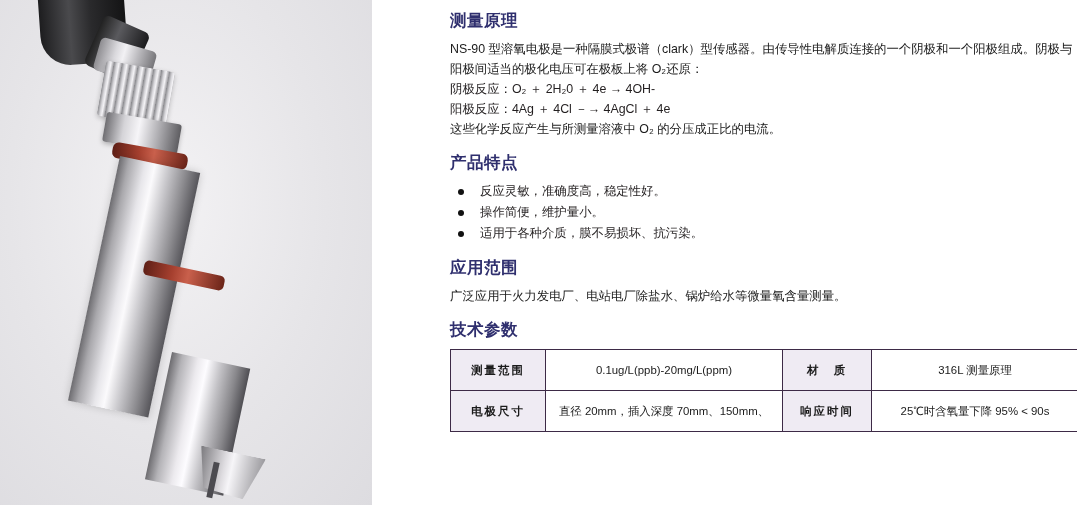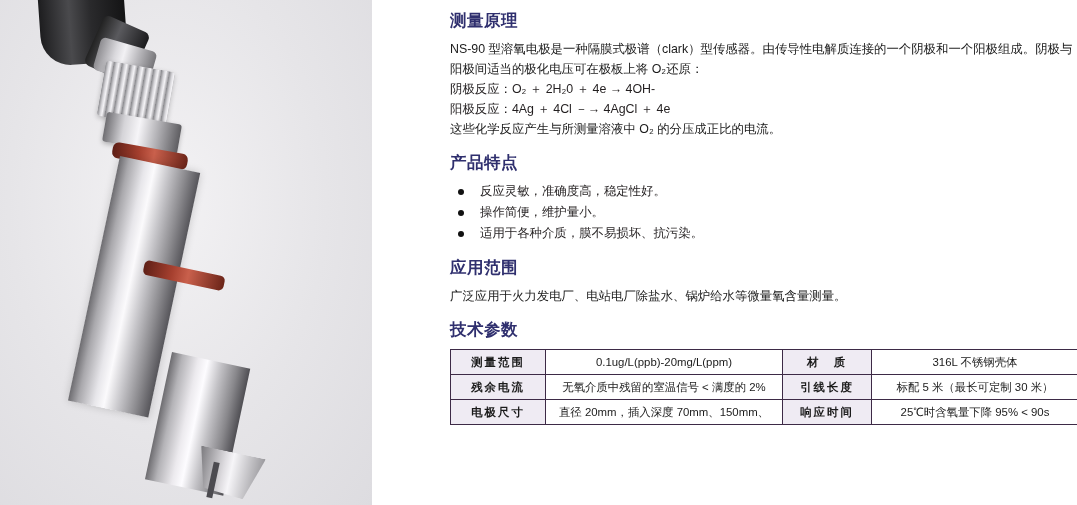--- a/index.html
+++ b/index.html
@@ -210,21 +210,21 @@
   table.specs {
     border-collapse: collapse;
     margin-top: 8px;
     table-layout: fixed;
     width: 100%;
   }
   table.specs td {
     border: 1px solid #3d2a46;
     font-size: 11.4px;
     height: 22px;
-    padding: 1px 4px;
+    padding: 9px 4px;
     text-align: center;
     vertical-align: middle;
     color: #1b1b1b;
   }
   td.label {
     background: #efebf3;
     font-weight: bold;
     letter-spacing: 2px;
     width: 86px;
   }
@@ -280,27 +280,21 @@
     </div>
 
     <div class="section">
       <h2 class="section-title">技术参数</h2>
       <table class="specs">
         <tbody>
           <tr>
             <td class="label">测量范围</td>
             <td class="val-a">0.1ug/L(ppb)-20mg/L(ppm)</td>
             <td class="label-b">材　质</td>
-            <td class="val-b">316L 不锈钢壳体</td>
-          </tr>
-          <tr>
-            <td class="label">残余电流</td>
-            <td class="val-a tiny">无氧介质中残留的室温信号 &lt; 满度的 2%</td>
-            <td class="label-b">引线长度</td>
-            <td class="val-b">标配 5 米（最长可定制 30 米）</td>
+            <td class="val-b">316L 测量原理</td>
           </tr>
           <tr>
             <td class="label">电极尺寸</td>
             <td class="val-a">直径 20mm，插入深度 70mm、150mm、</td>
             <td class="label-b">响应时间</td>
             <td class="val-b">25℃时含氧量下降 95% &lt; 90s</td>
           </tr>
 
         </tbody>
       </table>

